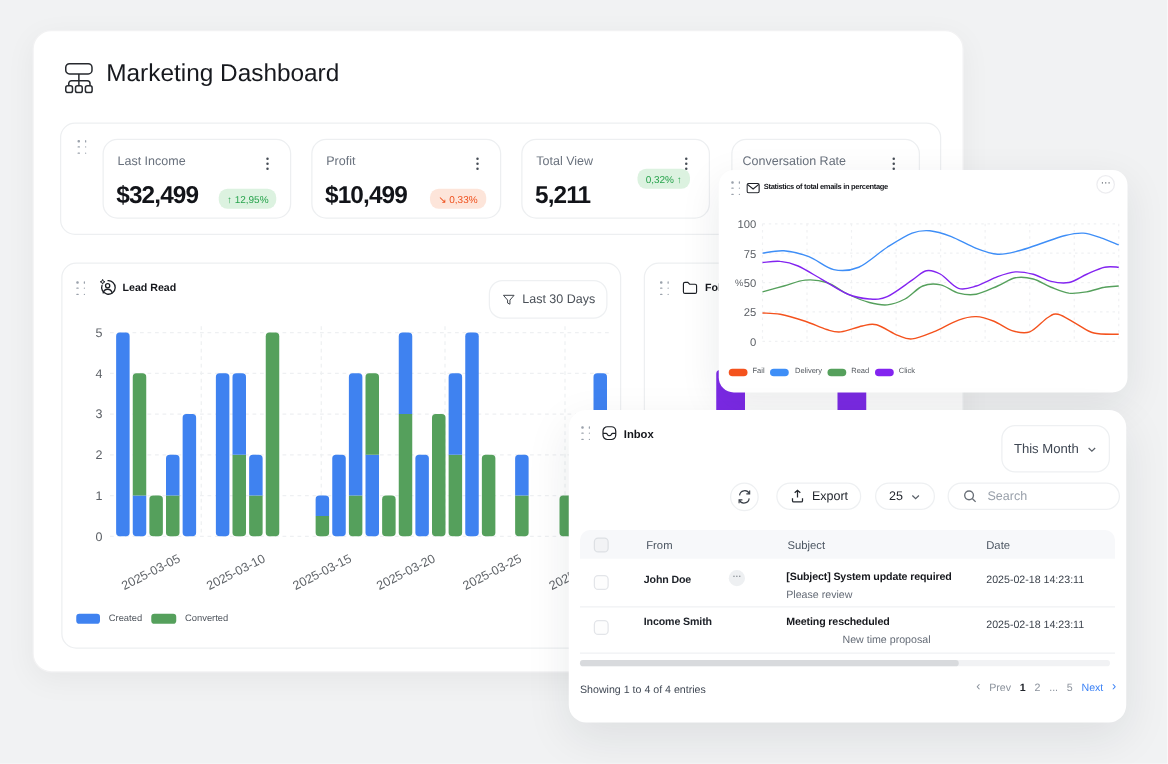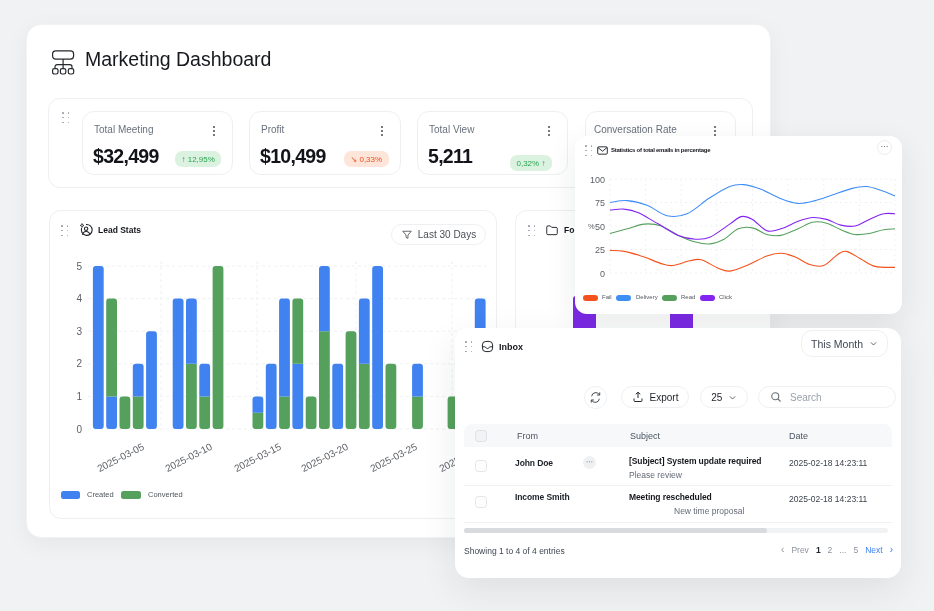--- a/index.html
+++ b/index.html
@@ -42,21 +42,21 @@
 <div class="dots" style="left:61px;top:112px;">
     <i></i>
     <i></i>
     <i></i>
     <i></i>
     <i></i>
     <i></i>
   </div>
 
 <div class="card" style="left:82px;top:111px;width:151px;height:64px;border-radius:12px;border:1px solid #edeff1;"></div>
-<div class="statlabel" style="left:94px;top:124px;">Total Meeting</div>
+<div class="statlabel" style="left:94px;top:124px;">Last Income</div>
 <div class="kebab" style="left:213px;top:126px;">
     <i></i>
     <i></i>
     <i></i>
   </div>
 <div class="statval" style="left:93px;top:145px;">$32,499</div>
 <div class="chip up" style="left:175px;top:151px;">↑ 12,95%</div>
 
 <div class="card" style="left:249px;top:111px;width:152px;height:64px;border-radius:12px;border:1px solid #edeff1;"></div>
 <div class="statlabel" style="left:261px;top:124px;">Profit</div>
@@ -69,21 +69,21 @@
 <div class="chip down" style="left:344px;top:151px;">↘ 0,33%</div>
 
 <div class="card" style="left:417px;top:111px;width:151px;height:64px;border-radius:12px;border:1px solid #edeff1;"></div>
 <div class="statlabel" style="left:429px;top:124px;">Total View</div>
 <div class="kebab" style="left:548px;top:126px;">
     <i></i>
     <i></i>
     <i></i>
   </div>
 <div class="statval" style="left:428px;top:145px;">5,211</div>
-<div class="chip up" style="left:510px;top:155px;">0,32% ↑</div>
+<div class="chip up" style="left:510px;top:135px;">0,32% ↑</div>
 
 <div class="card" style="left:585px;top:111px;width:151px;height:64px;border-radius:12px;border:1px solid #edeff1;"></div>
 <div class="statlabel" style="left:594px;top:124px;">Conversation Rate</div>
 <div class="kebab" style="left:714px;top:126px;">
     <i></i>
     <i></i>
     <i></i>
   </div>
 
 <div class="card" style="left:49px;top:210px;width:448px;height:309px;border-radius:12px;border:1px solid #edeff1;"></div>
@@ -94,22 +94,22 @@
     <i></i>
     <i></i>
     <i></i>
   </div>
 <svg class="abs" style="left:79px;top:223px;" width="14" height="14" viewBox="0 0 24 24" fill="none" stroke="#1d2026" stroke-width="1.8">
   <path d="M4.6 8.5 A 9.3 9.3 0 1 0 12 2.7"></path>
   <circle cx="12.2" cy="9.7" r="2.9"></circle>
   <path d="M5.9 20.1 C6.6 15.7 9.2 14.4 12.2 14.4 C15.2 14.4 17.8 15.7 18.5 20.1"></path>
   <path d="M5.3 0.9 l0.9 2.4 2.4 0.9 -2.4 0.9 -0.9 2.4 -0.9 -2.4 -2.4 -0.9 2.4 -0.9 z" stroke-width="1.3"></path>
 </svg>
-<div class="ctitle" style="left:98px;top:225px;">Lead Stats</div>
-<div class="pill" style="left:391px;top:224px;width:95px;height:21px;font-size:10px;color:#4a5058;">
+<div class="ctitle" style="left:98px;top:225px;">Lead Read</div>
+<div class="pill" style="left:391px;top:224px;width:95px;height:31px;font-size:10px;color:#4a5058;">
 <svg width="12" height="12" viewBox="0 0 24 24" fill="none" stroke="#42474e" stroke-width="1.6" style="margin-right:5px;">
       <path d="M3.5 4.5h17l-6.6 7.6v6.6l-3.8-1.9v-4.7L3.5 4.5z"></path>
     </svg>Last 30 Days</div>
 
 <svg class="abs" style="left:60px;top:255px;" width="436" height="226" viewBox="0 0 436 226" font-family="Liberation Sans,sans-serif">
 <line x1="28" y1="174.0" x2="430" y2="174.0" stroke="#eef0f2" stroke-width="1" stroke-dasharray="3,3"></line>
 <line x1="28" y1="141.4" x2="430" y2="141.4" stroke="#eef0f2" stroke-width="1" stroke-dasharray="3,3"></line>
 <line x1="28" y1="108.8" x2="430" y2="108.8" stroke="#eef0f2" stroke-width="1" stroke-dasharray="3,3"></line>
 <line x1="28" y1="76.2" x2="430" y2="76.2" stroke="#eef0f2" stroke-width="1" stroke-dasharray="3,3"></line>
 <line x1="28" y1="43.6" x2="430" y2="43.6" stroke="#eef0f2" stroke-width="1" stroke-dasharray="3,3"></line>
@@ -245,21 +245,21 @@
     <i></i>
     <i></i>
     <i></i>
     <i></i>
   </div>
 <svg class="abs" style="left:481px;top:340px;" width="13" height="13" viewBox="0 0 24 24" fill="none" stroke="#1d2026" stroke-width="1.8">
   <rect x="2.6" y="2.6" width="18.8" height="18.8" rx="6.5"></rect>
   <path d="M2.6 12.5 h4.4 c1.2 0 1.7 0.7 2.1 1.5 a3.2 3.2 0 0 0 5.8 0 c0.4 -0.8 0.9 -1.5 2.1 -1.5 h4.4"></path>
 </svg>
 <div class="abs" style="left:499px;top:342px;font-size:9px;font-weight:bold;">Inbox</div>
-<div class="pill" style="left:801px;top:330px;width:87px;height:27px;font-size:10.5px;">This Month&nbsp;&nbsp;<svg width="9" height="9" viewBox="0 0 24 24" fill="none" stroke="#5a6069" stroke-width="2.6">
+<div class="pill" style="left:801px;top:340px;width:87px;height:38px;font-size:10.5px;">This Month&nbsp;&nbsp;<svg width="9" height="9" viewBox="0 0 24 24" fill="none" stroke="#5a6069" stroke-width="2.6">
       <path d="M5 9 l7 7 7-7"></path>
     </svg></div>
 
 <div class="pill" style="left:584px;top:386px;width:23px;height:23px;border-radius:50%;">
 <svg width="13" height="13" viewBox="0 0 24 24" fill="none" stroke="#383e47" stroke-width="1.7">
       <path d="M4.9 9.8 A 7.6 7.6 0 0 1 19.3 7.2 M19.1 14.2 A 7.6 7.6 0 0 1 4.7 16.8"></path>
       <path d="M19.8 2.6 V7.5 h-4.9 M4.2 21.4 V16.5 h4.9"></path>
     </svg>
   </div>
 <div class="pill" style="left:621px;top:386px;width:68px;height:22px;color:#23272e;">

